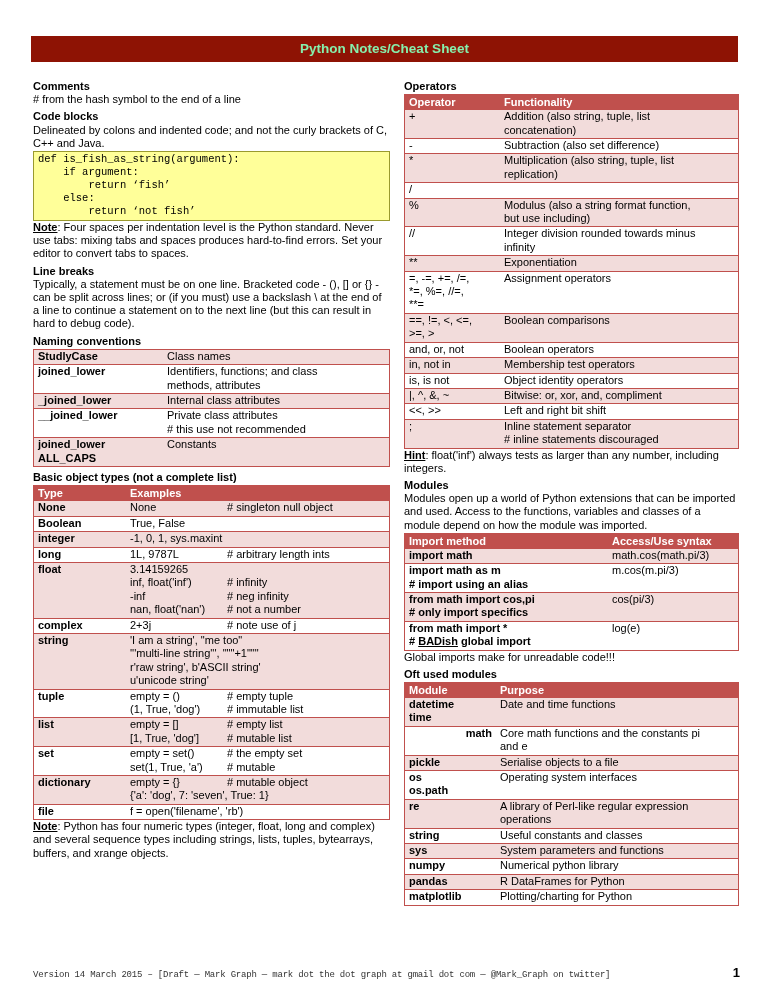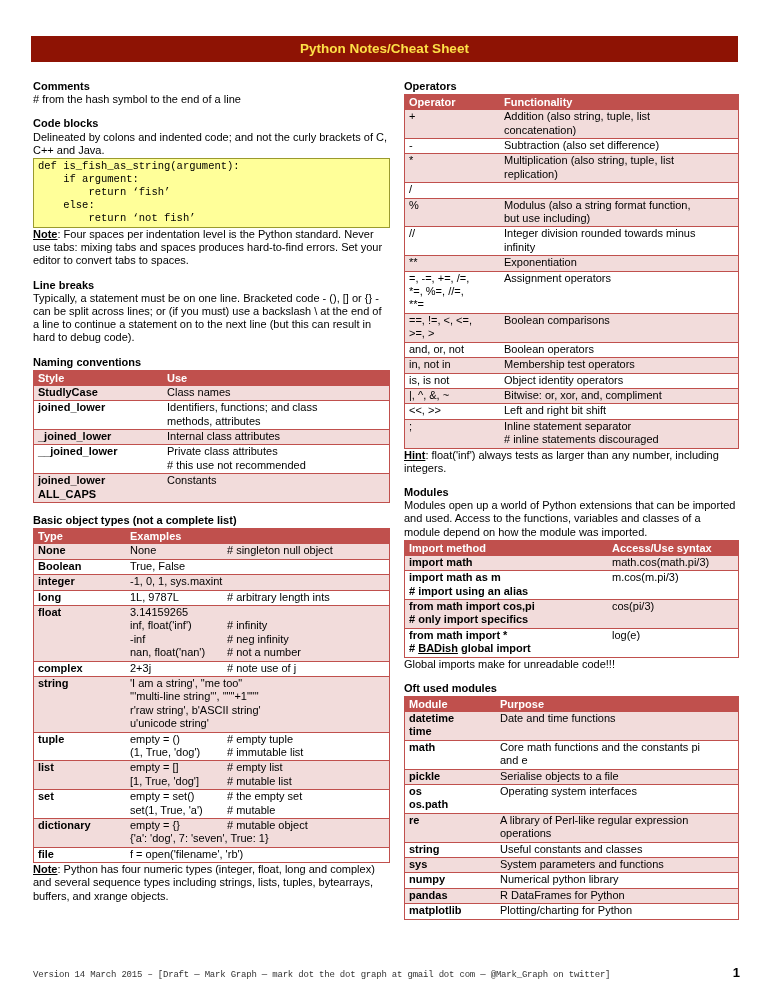--- a/index.html
+++ b/index.html
@@ -4,30 +4,30 @@
 <style>
   * { margin:0; padding:0; box-sizing:border-box; }
   html,body { background:#e9e9e9; }
   .page {
     position:relative; width:768px; height:994px; margin:0 auto;
     background:#ffffff; overflow:hidden;
     font-family:"Liberation Sans", sans-serif; font-size:11px; color:#000;
   }
   .banner {
     position:absolute; left:31px; top:36px; width:707px; height:26px;
-    background:var(--banner,#8e1304); color:#fde047; font-weight:bold;
+    background:var(--banner,#8e1304); color:#86efac; font-weight:bold;
     font-size:13.5px; text-align:center; line-height:26px;
   }
   .columns {
     position:absolute; left:33px; top:80px; width:706px;
     display:flex; gap:14px; align-items:flex-start;
   }
   .col-left { width:357px; }
   .col-right { width:335px; }
-  .sec { margin-top:11px; }
+  .sec { margin-top:4px; }
   .sec:first-child { margin-top:0; }
   h3 { font-size:11px; font-weight:bold; line-height:13.2px; }
   p { line-height:13.2px; }
   .bu { font-weight:bold; text-decoration:underline; }
   .codebox {
     background:var(--codebg,#ffff99); border:1px solid #9a9a2e;
     padding:1px 4px 2px 4px; margin-top:1px;
     font-family:"Liberation Mono","DejaVu Sans Mono",monospace;
     font-size:10.5px;
   }
@@ -86,24 +86,20 @@
       </div>
 
       <div class="sec">
         <h3>Line breaks</h3>
         <p>Typically, a statement must be on one line. Bracketed code - (), [] or {} - can be split across lines; or (if you must) use a backslash \ at the end of a line to continue a statement on to the next line (but this can result in hard to debug code).</p>
       </div>
 
       <div class="sec">
         <h3>Naming conventions</h3>
         <div class="ptable">
-            <div class="trow thead">
-              <div class="tcell c1" style="width: 129px;">Style</div>
-              <div class="tcell c2">Use</div>
-            </div>
             <div class="trow pink">
               <div class="tcell c1 b" style="width: 129px;">
                 <div class="tline">StudlyCase</div>
               </div>
               <div class="tcell c2">
                 <div class="tline">Class names</div>
               </div>
             </div>
             <div class="trow white">
               <div class="tcell c1 b" style="width: 129px;">
@@ -457,21 +453,21 @@
             <div class="trow pink">
               <div class="tcell c1 b" style="width: 91px;">
                 <div class="tline">datetime</div>
                 <div class="tline">time</div>
               </div>
               <div class="tcell c2">
                 <div class="tline">Date and time functions</div>
               </div>
             </div>
             <div class="trow white">
-              <div class="tcell c1 b" style="width: 91px;">
+              <div class="tcell c1 b" style="width: 91px; text-align: right;">
                 <div class="tline">math</div>
               </div>
               <div class="tcell c2">
                 <div class="tline">Core math functions and the constants pi</div>
                 <div class="tline">and e</div>
               </div>
             </div>
             <div class="trow pink">
               <div class="tcell c1 b" style="width: 91px;">
                 <div class="tline">pickle</div>

